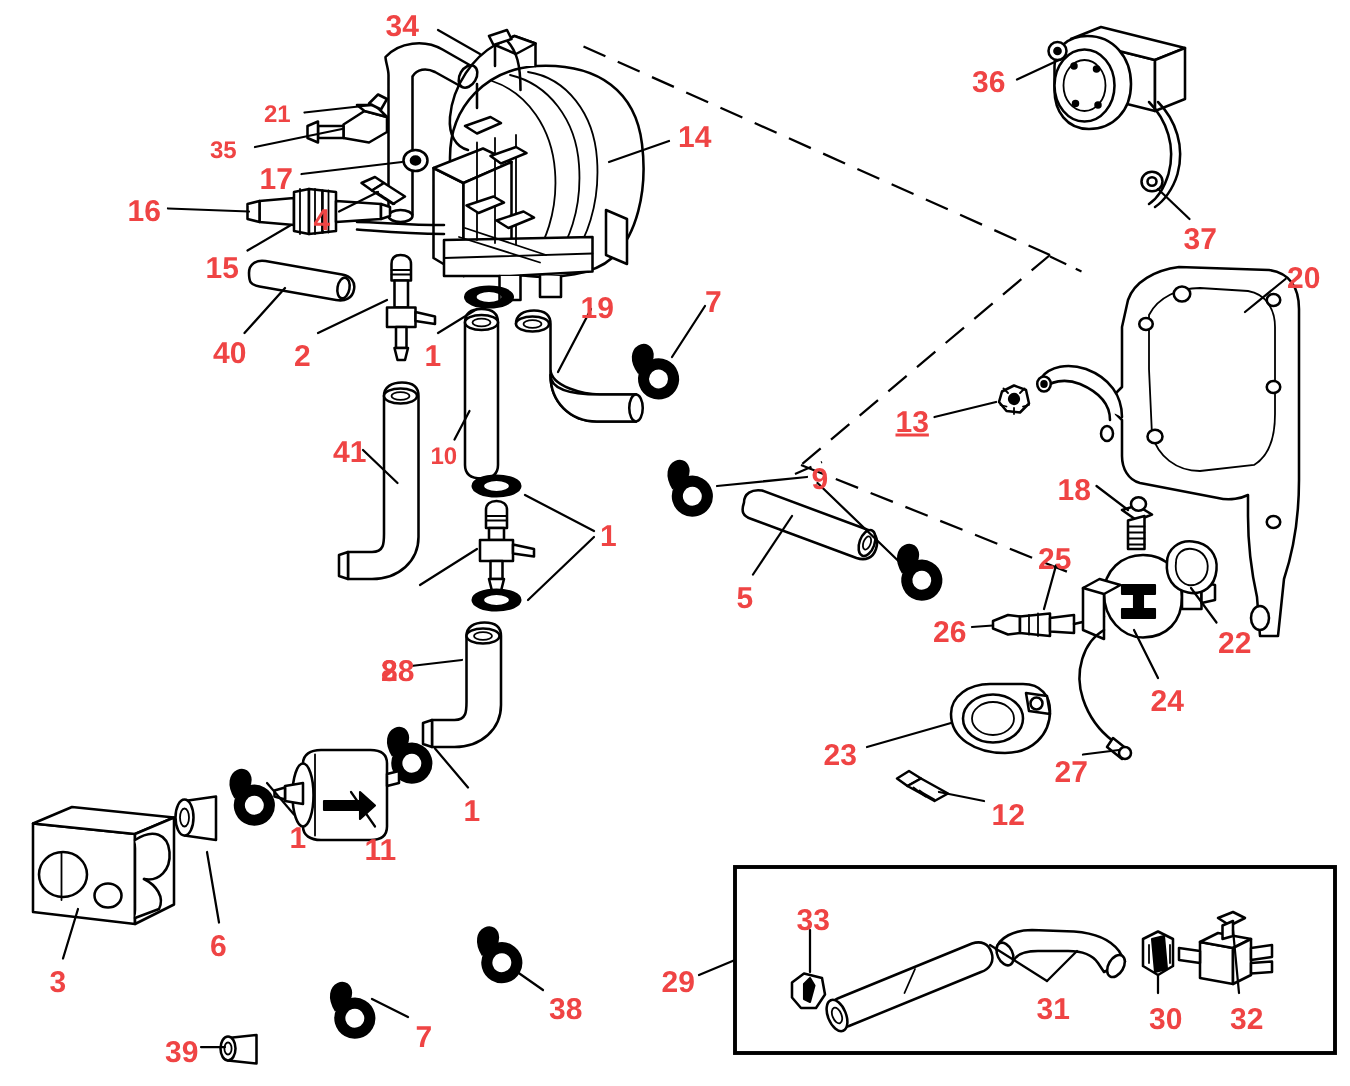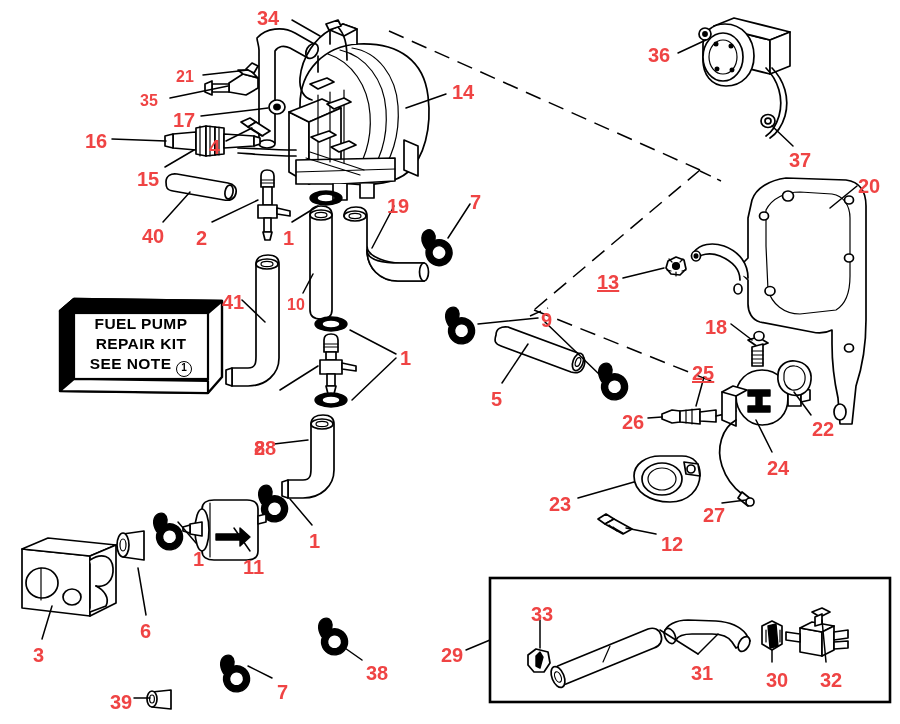--- a/index.html
+++ b/index.html
@@ -455,38 +455,20 @@
     <path class="lead" d="M134,698 L150,698"></path>
     <path class="lead" d="M466,650 L490,640"></path>
     <path class="lead" d="M540,620 L540,648"></path>
     <path class="lead" d="M698,654 L660,630"></path>
     <path class="lead" d="M698,654 L718,634"></path>
     <path class="lead" d="M772,662 L772,650"></path>
     <path class="lead" d="M826,662 L822,620"></path>
   </g>
 </svg>
 
-<div class="kit" style="left:58px;top:297px;width:166px;height:100px;">
-  <svg width="166" height="100" viewBox="0 0 166 100">
-    <path d="M2,14 L16,2 L164,4 L164,80 L150,96 L2,94 Z" fill="#fff" stroke="#000" stroke-width="2.4" stroke-linejoin="round"></path>
-    <path d="M2,14 L16,2 L164,4 L150,16 Z" fill="#000" stroke="#000" stroke-width="2.4" stroke-linejoin="round"></path>
-    <path d="M2,14 L2,94 L16,82 L16,2 Z" fill="#000" stroke="#000" stroke-width="2" stroke-linejoin="round"></path>
-    <rect x="16" y="16" width="134" height="66" fill="#fff" stroke="#000" stroke-width="2.2"></rect>
-    <path d="M16,82 L150,84 L150,96 L2,94 Z" fill="#fff" stroke="#000" stroke-width="2.2" stroke-linejoin="round"></path>
-  </svg>
-  <div style="position:absolute;left:18px;top:18px;width:130px;height:62px;
-              display:flex;flex-direction:column;align-items:center;justify-content:center;gap:2px;">
-    <div class="kit-line">FUEL PUMP</div>
-    <div class="kit-line">REPAIR KIT</div>
-    <div class="kit-line">
-      <span>SEE NOTE</span>
-      <span class="circ">1</span>
-    </div>
-  </div>
-</div>
 
 <div id="labels">
       <div class="lbl" style="left: 257px; top: 8px; font-size: 20px;">34</div>
       <div class="lbl" style="left: 176px; top: 69px; font-size: 16px;">21</div>
       <div class="lbl" style="left: 140px; top: 93px; font-size: 16px;">35</div>
       <div class="lbl" style="left: 173px; top: 110px; font-size: 20px;">17</div>
       <div class="lbl" style="left: 85px; top: 131px; font-size: 20px;">16</div>
       <div class="lbl" style="left: 209px; top: 137px; font-size: 20px;">4</div>
       <div class="lbl" style="left: 137px; top: 169px; font-size: 20px;">15</div>
       <div class="lbl" style="left: 452px; top: 82px; font-size: 20px;">14</div>
@@ -497,21 +479,21 @@
       <div class="lbl" style="left: 196px; top: 228px; font-size: 20px;">2</div>
       <div class="lbl" style="left: 283px; top: 228px; font-size: 20px;">1</div>
       <div class="lbl" style="left: 387px; top: 196px; font-size: 20px;">19</div>
       <div class="lbl" style="left: 470px; top: 192px; font-size: 20px;">7</div>
       <div class="lbl" style="left: 597px; top: 272px; font-size: 20px; text-decoration: underline;">13</div>
       <div class="lbl" style="left: 705px; top: 317px; font-size: 20px;">18</div>
       <div class="lbl" style="left: 222px; top: 292px; font-size: 20px;">41</div>
       <div class="lbl" style="left: 287px; top: 297px; font-size: 16px;">10</div>
       <div class="lbl" style="left: 541px; top: 310px; font-size: 20px;">9</div>
       <div class="lbl" style="left: 491px; top: 389px; font-size: 20px;">5</div>
-      <div class="lbl" style="left: 692px; top: 363px; font-size: 20px; text-decoration: underline;">25</div>
+      <div class="lbl" style="left: 692px; top: 363px; font-size: 20px;">25</div>
       <div class="lbl" style="left: 812px; top: 419px; font-size: 20px;">22</div>
       <div class="lbl" style="left: 622px; top: 412px; font-size: 20px;">26</div>
       <div class="lbl" style="left: 400px; top: 348px; font-size: 20px;">1</div>
       <div class="lbl" style="left: 254px; top: 395px; font-size: 20px; margin-top: 43px;">28</div>
       <div class="lbl" style="left: 767px; top: 458px; font-size: 20px;">24</div>
       <div class="lbl" style="left: 254px; top: 438px; font-size: 20px;">8</div>
       <div class="lbl" style="left: 549px; top: 494px; font-size: 20px;">23</div>
       <div class="lbl" style="left: 703px; top: 505px; font-size: 20px;">27</div>
       <div class="lbl" style="left: 661px; top: 534px; font-size: 20px;">12</div>
       <div class="lbl" style="left: 243px; top: 557px; font-size: 20px;">11</div>

